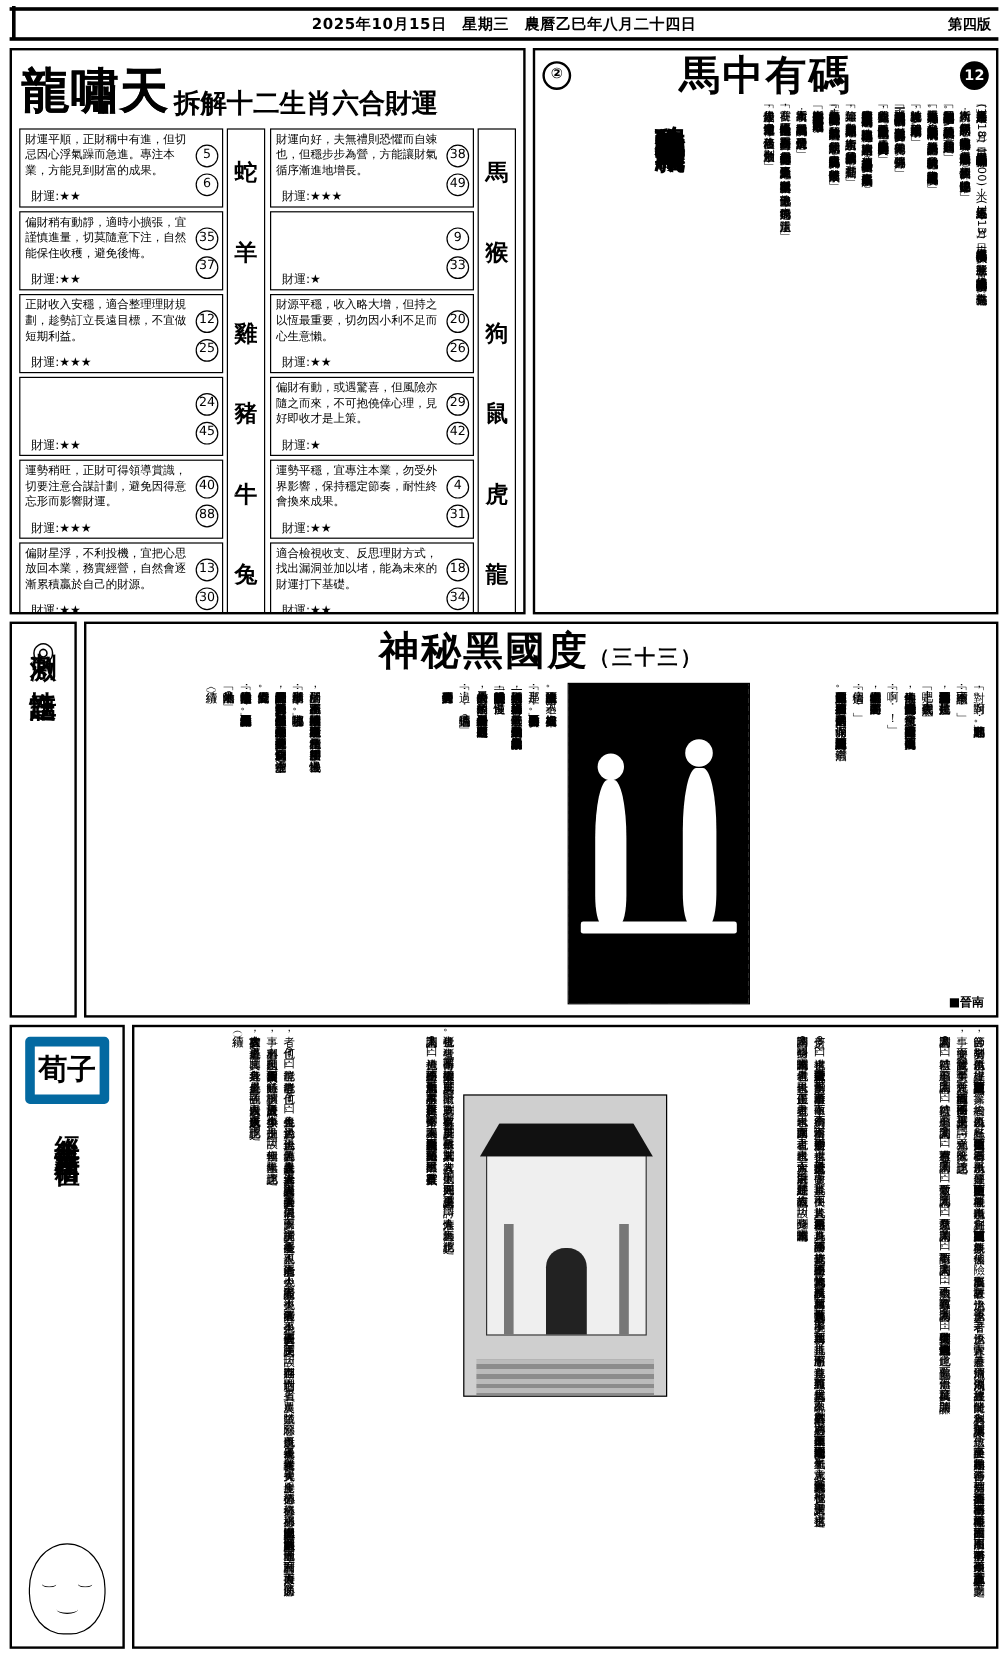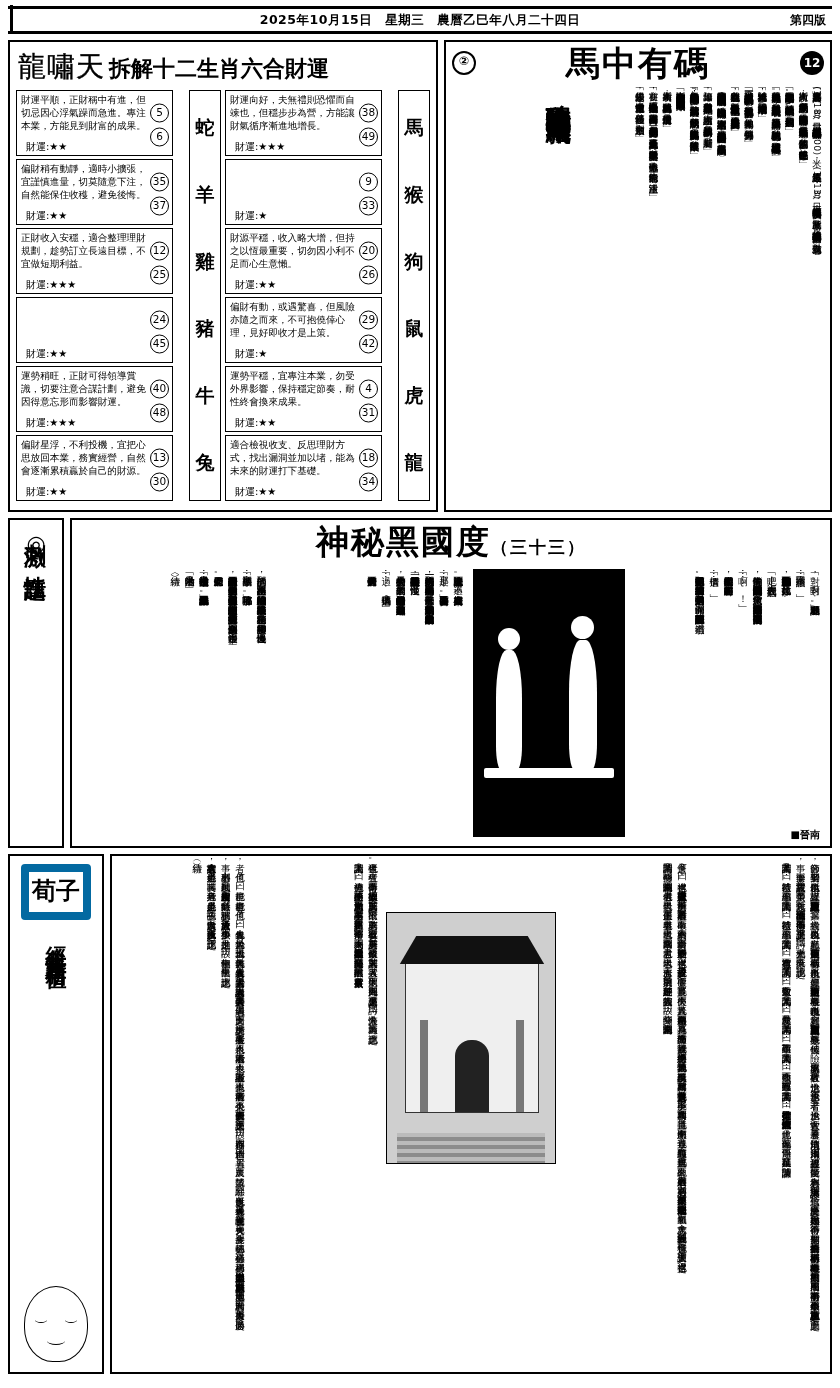--- a/index.html
+++ b/index.html
@@ -25,30 +25,30 @@
   .row1{display:flex;gap:6px;height:472px;}
   .col-left{width:430px;position:relative;}
   .col-right{flex:1;position:relative;}
 
   .box{border:2px solid #000;box-sizing:border-box;height:100%;position:relative;overflow:hidden;}
 
   
   .zodiac-title{display:flex;align-items:flex-end;gap:4px;padding:6px 8px 2px 8px;}
   .zodiac-title .big{
     font-family:"DejaVu Serif","Liberation Serif",serif;
-    font-size:28px;font-weight:normal;letter-spacing:1px;
+    font-size:40px;font-weight:bold;letter-spacing:1px;
     -webkit-text-stroke:0.4px #000;
   }
   .zodiac-title .sub{
     font-family:"DejaVu Serif","Liberation Serif",serif;
     font-size:22px;font-weight:bold;letter-spacing:0px;padding-bottom:2px;
   }
 
   .zodiac-grid{display:flex;padding:2px 6px 6px 6px;gap:4px;}
-  .zcol{display:flex;flex:1;gap:16px;}
+  .zcol{display:flex;flex:1;gap:3px;}
   .zlabels{
     width:30px;border:1.5px solid #000;display:flex;flex-direction:column;
     align-items:center;justify-content:space-around;padding:4px 0;
   }
   .zlabels span{
     font-family:"DejaVu Serif","Liberation Serif",serif;
     font-size:19px;font-weight:bold;line-height:1.05;
   }
   .zcells{flex:1;display:flex;flex-direction:column;gap:3px;}
   .zcell{
@@ -213,21 +213,21 @@
                 <div class="fortune">財運:★★★</div>
               </div>
               <div class="zcell">
                 <div class="num two">24</div>
                 <div class="num two2">45</div>
                 <div class="fortune">財運:★★</div>
               </div>
               <div class="zcell">
                 <div class="txt">運勢稍旺，正財可得領導賞識，切要注意合謀計劃，避免因得意忘形而影響財運。</div>
                 <div class="num two">40</div>
-                <div class="num two2">48</div>
+                <div class="num two2">88</div>
                 <div class="fortune">財運:★★★</div>
               </div>
               <div class="zcell">
                 <div class="txt">偏財星浮，不利投機，宜把心思放回本業，務實經營，自然會逐漸累積贏於自己的財源。</div>
                 <div class="num two">13</div>
                 <div class="num two2">30</div>
                 <div class="fortune">財運:★★</div>
               </div>
             </div>
             <div class="zlabels">

